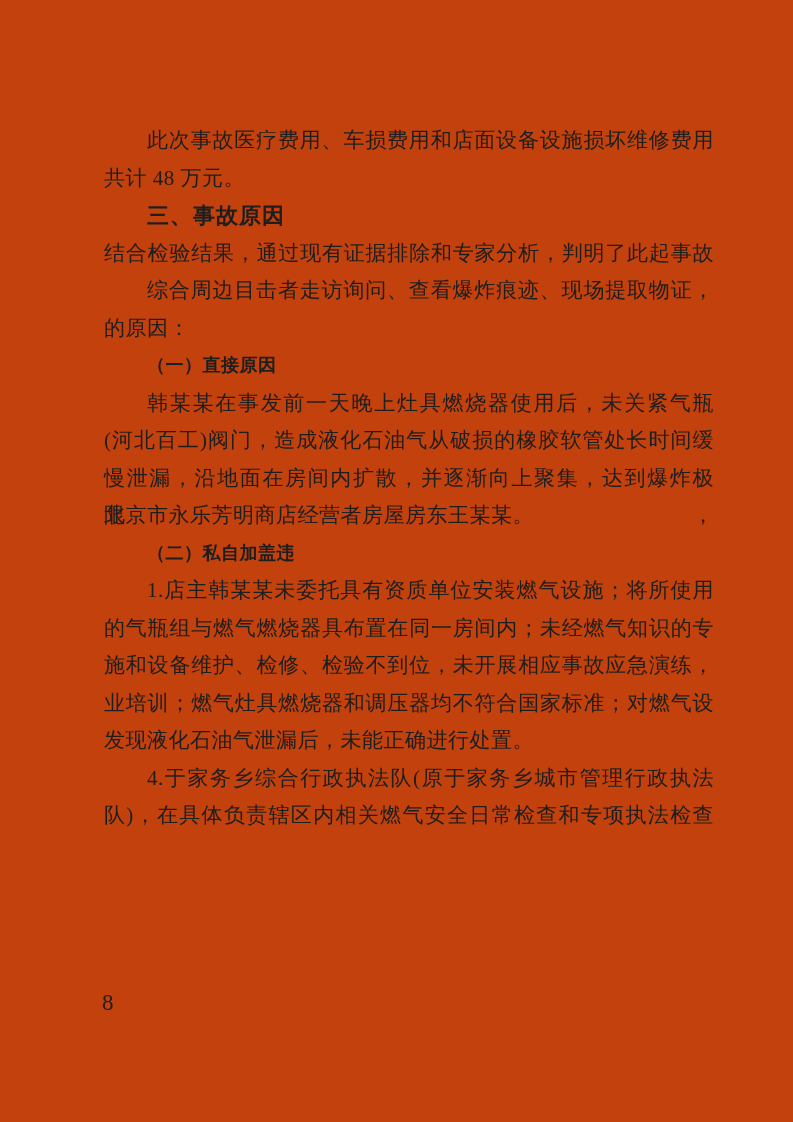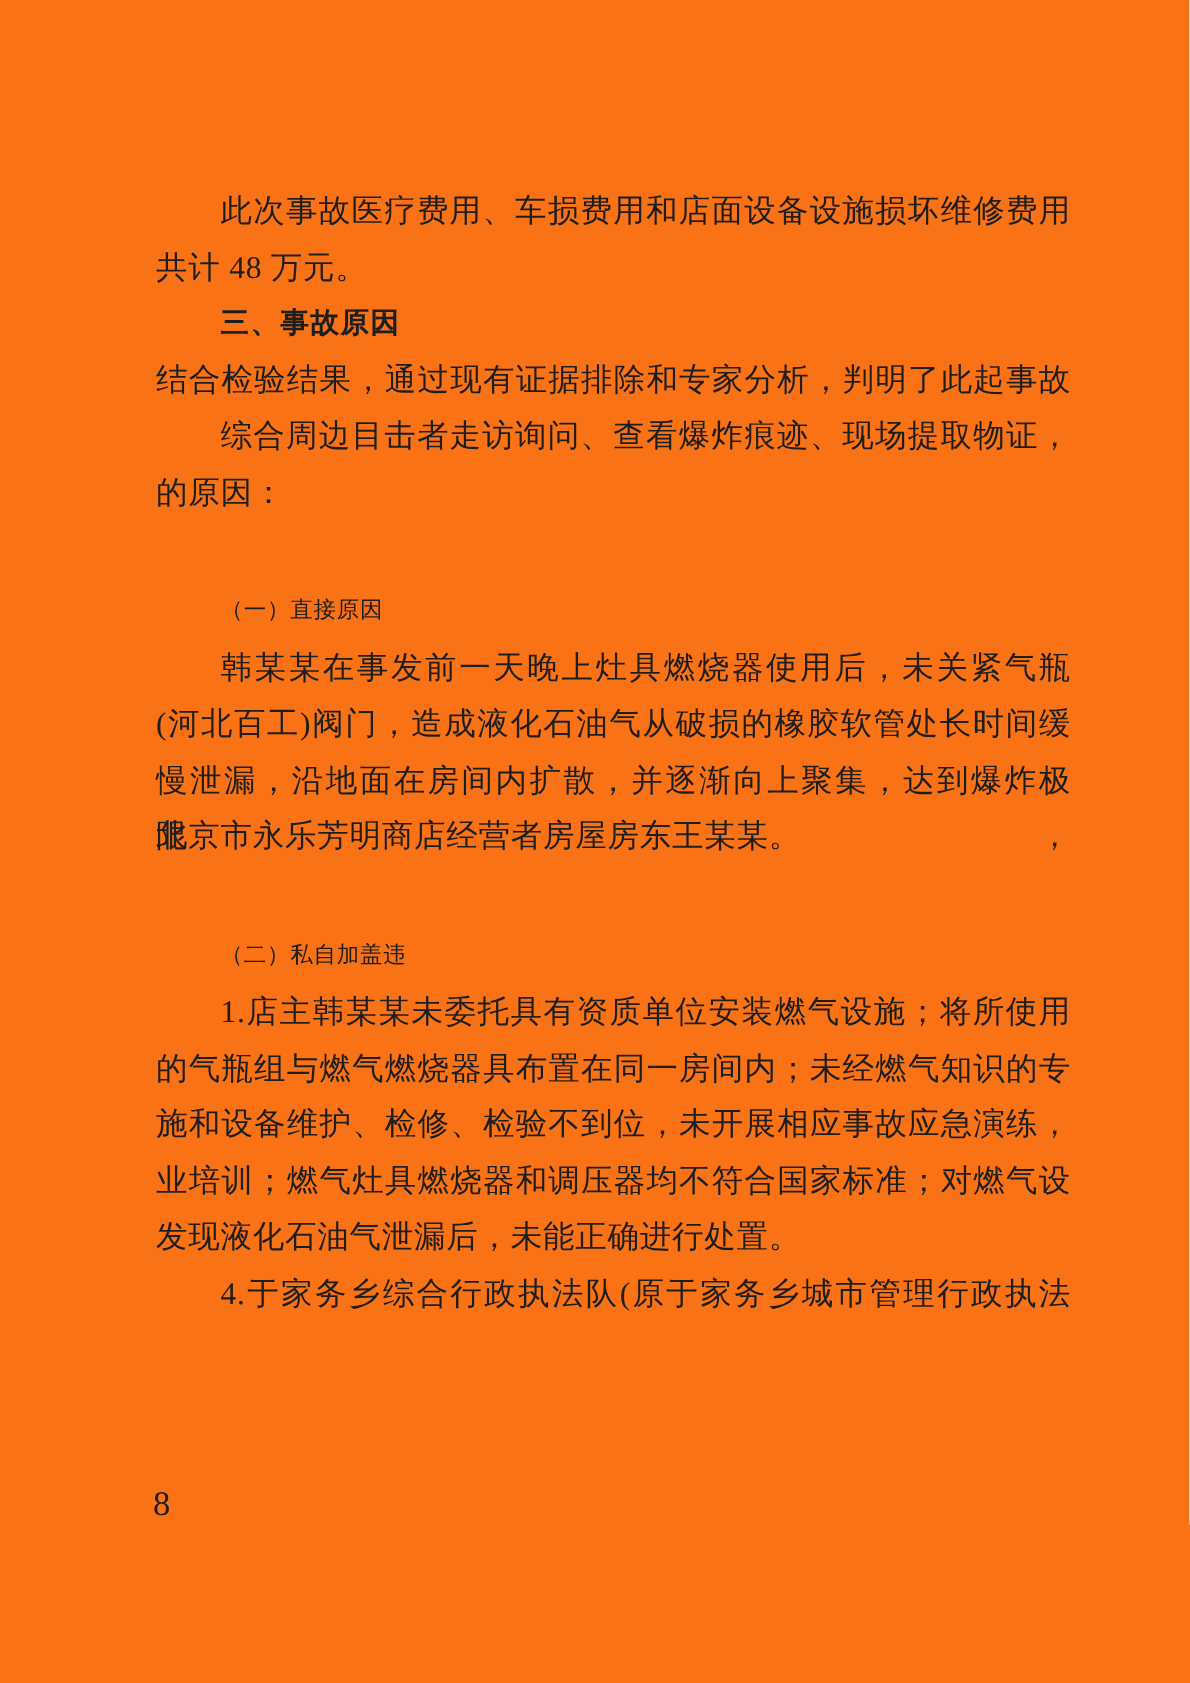--- a/index.html
+++ b/index.html
@@ -4,21 +4,21 @@
 <style>
   html, body {
     margin: 0;
     padding: 0;
     background: #e8e8e8;
   }
   .page {
     position: relative;
     width: 793px;
     height: 1122px;
-    background: #f97316;
+    background: #c2410c;
     margin: 0 auto;
     overflow: hidden;
     font-family: "Liberation Serif", "DejaVu Serif", serif;
     color: #1e1e1e;
   }
   .content {
     position: absolute;
     top: 122px;
     left: 104px;
     width: 610px;
@@ -35,27 +35,26 @@
   .line.fill {
     text-align-last: justify;
     white-space: normal;
   }
   .line.indent {
     padding-left: 43px;
   }
   .block.heading1 .line {
     font-weight: 700;
     font-family: "Liberation Sans", "DejaVu Sans", sans-serif;
-    font-size: 19px;
+    font-size: 22px;
     letter-spacing: 1px;
   }
   .block.heading2 .line {
-    font-weight: 400;
-    font-size: 15px;
-    margin-top: 42px;
+    font-weight: 700;
+    font-size: 18px;
   }
   .page-number {
     position: absolute;
     left: 102px;
     top: 988px;
     font-size: 23px;
     line-height: 30px;
     font-family: "Liberation Serif", "DejaVu Serif", serif;
     color: #1e1e1e;
   }
@@ -91,16 +90,17 @@
       </div>
       <div class="block paragraph">
         <div class="line indent fill">1.店主韩某某未委托具有资质单位安装燃气设施；将所使用</div>
         <div class="line fill">的气瓶组与燃气燃烧器具布置在同一房间内；未经燃气知识的专</div>
         <div class="line fill">施和设备维护、检修、检验不到位，未开展相应事故应急演练，</div>
         <div class="line fill">业培训；燃气灶具燃烧器和调压器均不符合国家标准；对燃气设</div>
         <div class="line">发现液化石油气泄漏后，未能正确进行处置。</div>
       </div>
       <div class="block paragraph">
         <div class="line indent fill">4.于家务乡综合行政执法队(原于家务乡城市管理行政执法</div>
+        <div class="line fill">队)，在具体负责辖区内相关燃气安全日常检查和专项执法检查</div>
       </div>
     </div>
   <div class="page-number">8</div>
 </div>
 
 </body></html>

